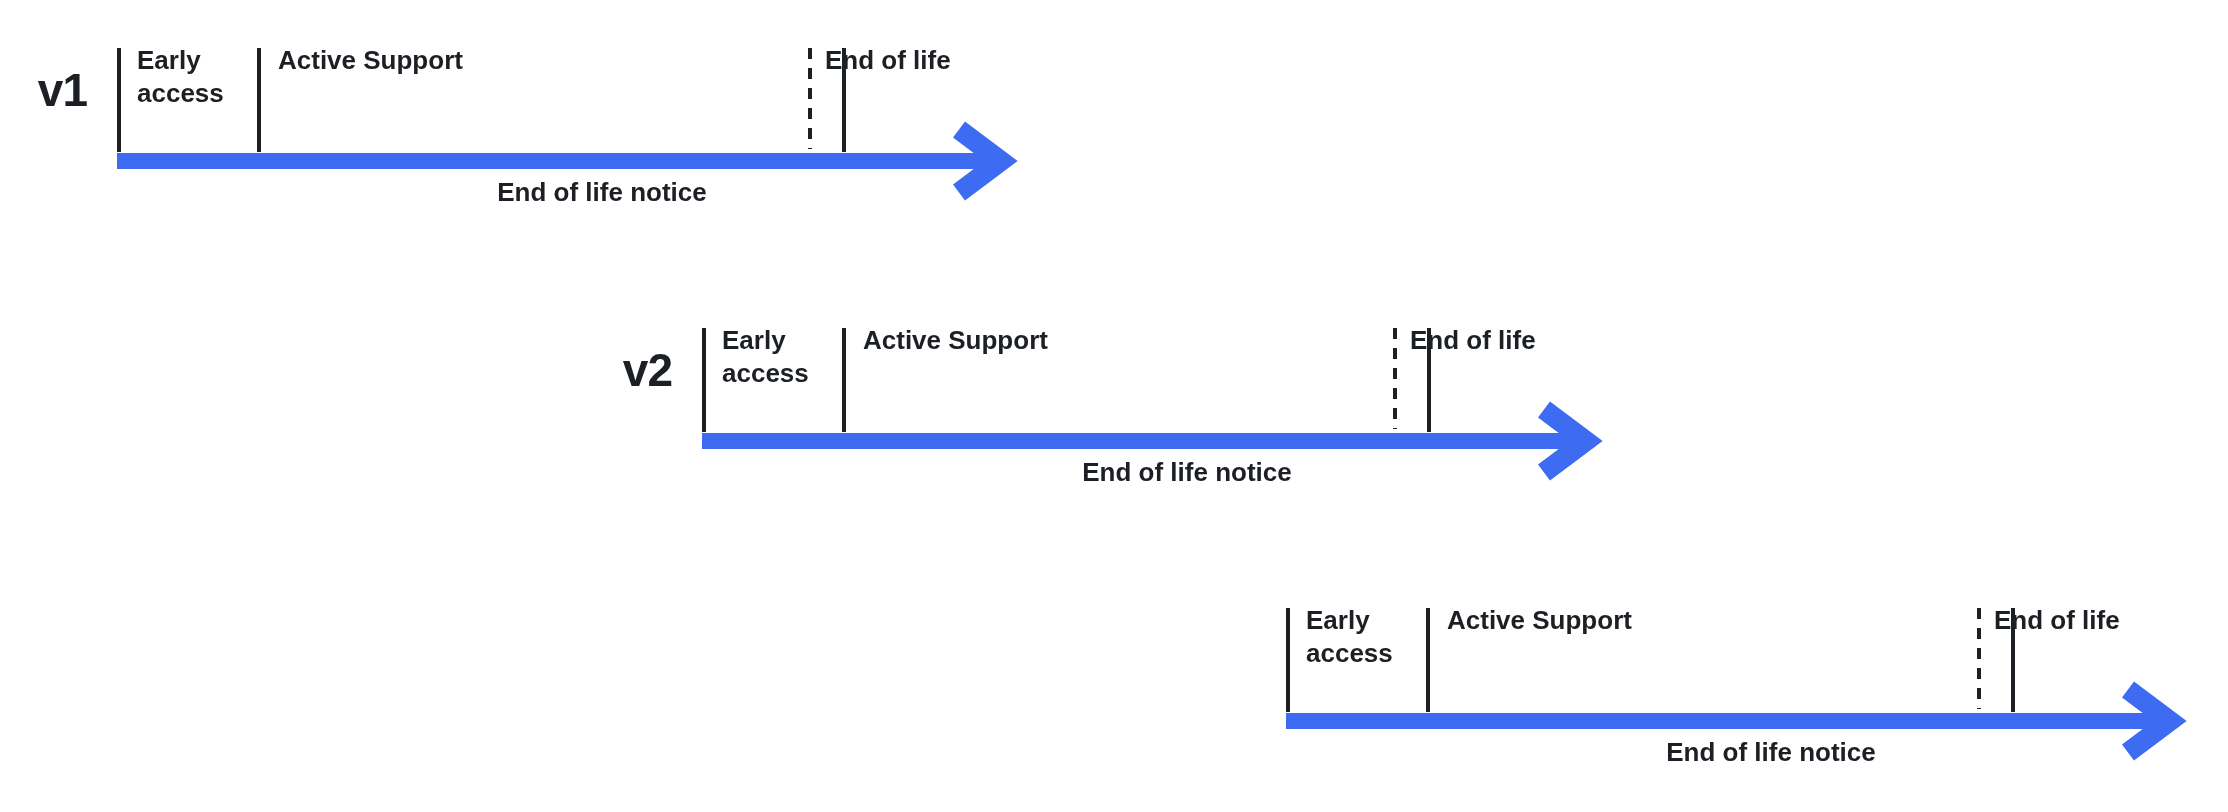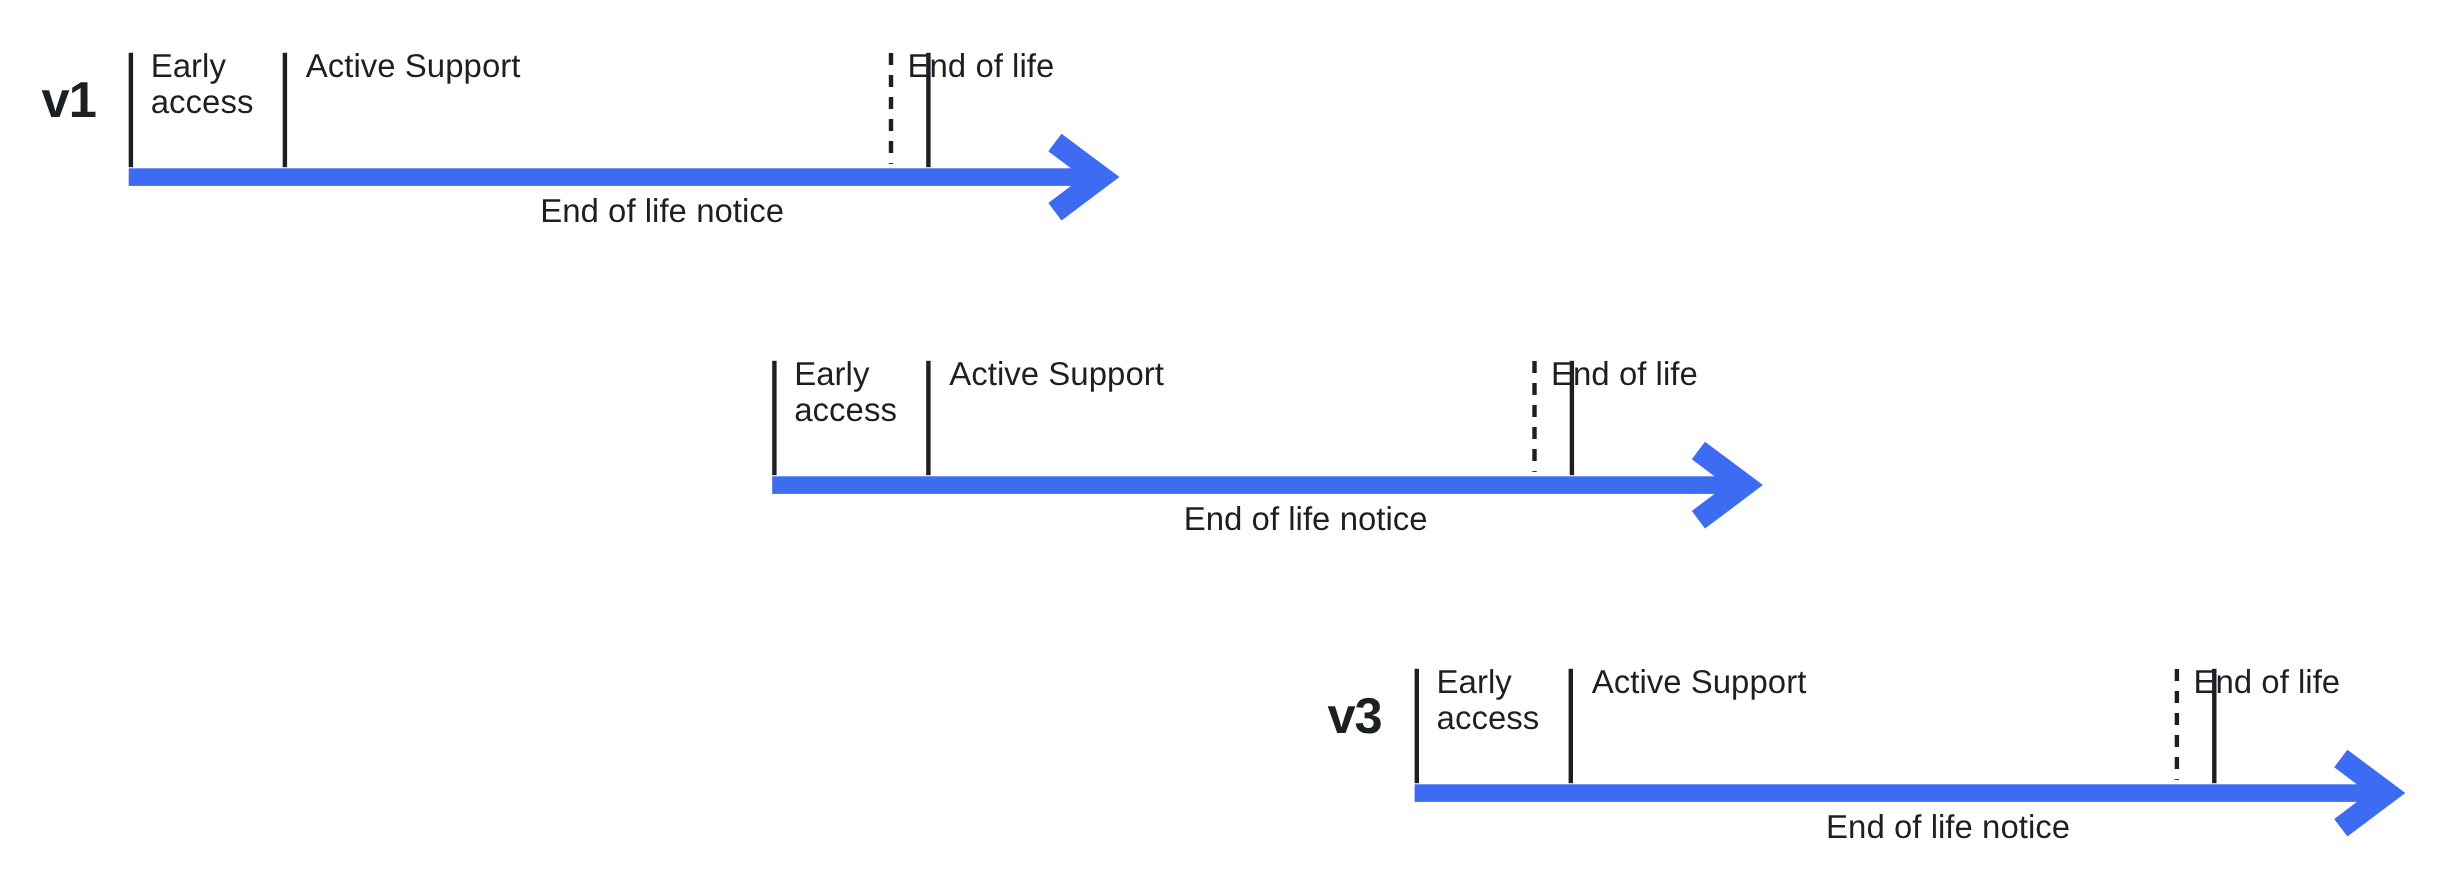--- a/index.html
+++ b/index.html
@@ -24,21 +24,21 @@
   .tick{position:absolute;top:0;width:4px;height:104px;background:var(--text,#1c1f23);}
   .tick-start{left:0;}
   .tick-active{left:140px;}
   .tick-eol{left:725px;}
   .tick-dashed{
     position:absolute;left:691px;top:0;width:4px;height:101px;
     background:repeating-linear-gradient(to bottom,var(--text,#1c1f23) 0 11px,transparent 11px 20px);
   }
 
   .label{
-    position:absolute;font-size:30px;line-height:33px;font-weight:400;
+    position:absolute;font-size:26px;line-height:33px;font-weight:700;
     color:var(--text,#1c1f23);white-space:nowrap;
   }
   .label-early{left:20px;top:-4px;width:125px;white-space:normal;}
   .label-active{left:161px;top:-4px;}
   .label-eol{left:708px;top:-4px;}
   .label-notice{left:285px;top:128px;width:400px;text-align:center;}
 
   .bar{position:absolute;left:0;top:105px;width:888px;height:16px;background:var(--arrow,#3d6bf2);}
   .head{position:absolute;left:820px;top:68px;width:84px;height:90px;}
   .head polyline{fill:none;stroke:var(--arrow,#3d6bf2);stroke-width:20;stroke-linejoin:miter;stroke-linecap:butt;}
@@ -58,36 +58,36 @@
     <div class="tick tick-eol"></div>
     <div class="label label-eol">End of life</div>
     <div class="bar"></div>
     <svg class="head" viewBox="0 0 84 90" aria-hidden="true">
         <polyline points="22,13.5 64,45 22,76.5"></polyline>
       </svg>
     <div class="label label-notice">End of life notice</div>
   </div>
 
   <div class="row row-v2">
+    <div class="version">v2</div>
     <div class="tick tick-start"></div>
     <div class="label label-early">Early access</div>
     <div class="tick tick-active"></div>
     <div class="label label-active">Active Support</div>
     <div class="tick-dashed"></div>
     <div class="tick tick-eol"></div>
     <div class="label label-eol">End of life</div>
     <div class="bar"></div>
     <svg class="head" viewBox="0 0 84 90" aria-hidden="true">
         <polyline points="22,13.5 64,45 22,76.5"></polyline>
       </svg>
     <div class="label label-notice">End of life notice</div>
   </div>
 
   <div class="row row-v3">
-    <div class="version">v3</div>
     <div class="tick tick-start"></div>
     <div class="label label-early">Early access</div>
     <div class="tick tick-active"></div>
     <div class="label label-active">Active Support</div>
     <div class="tick-dashed"></div>
     <div class="tick tick-eol"></div>
     <div class="label label-eol">End of life</div>
     <div class="bar"></div>
     <svg class="head" viewBox="0 0 84 90" aria-hidden="true">
         <polyline points="22,13.5 64,45 22,76.5"></polyline>

